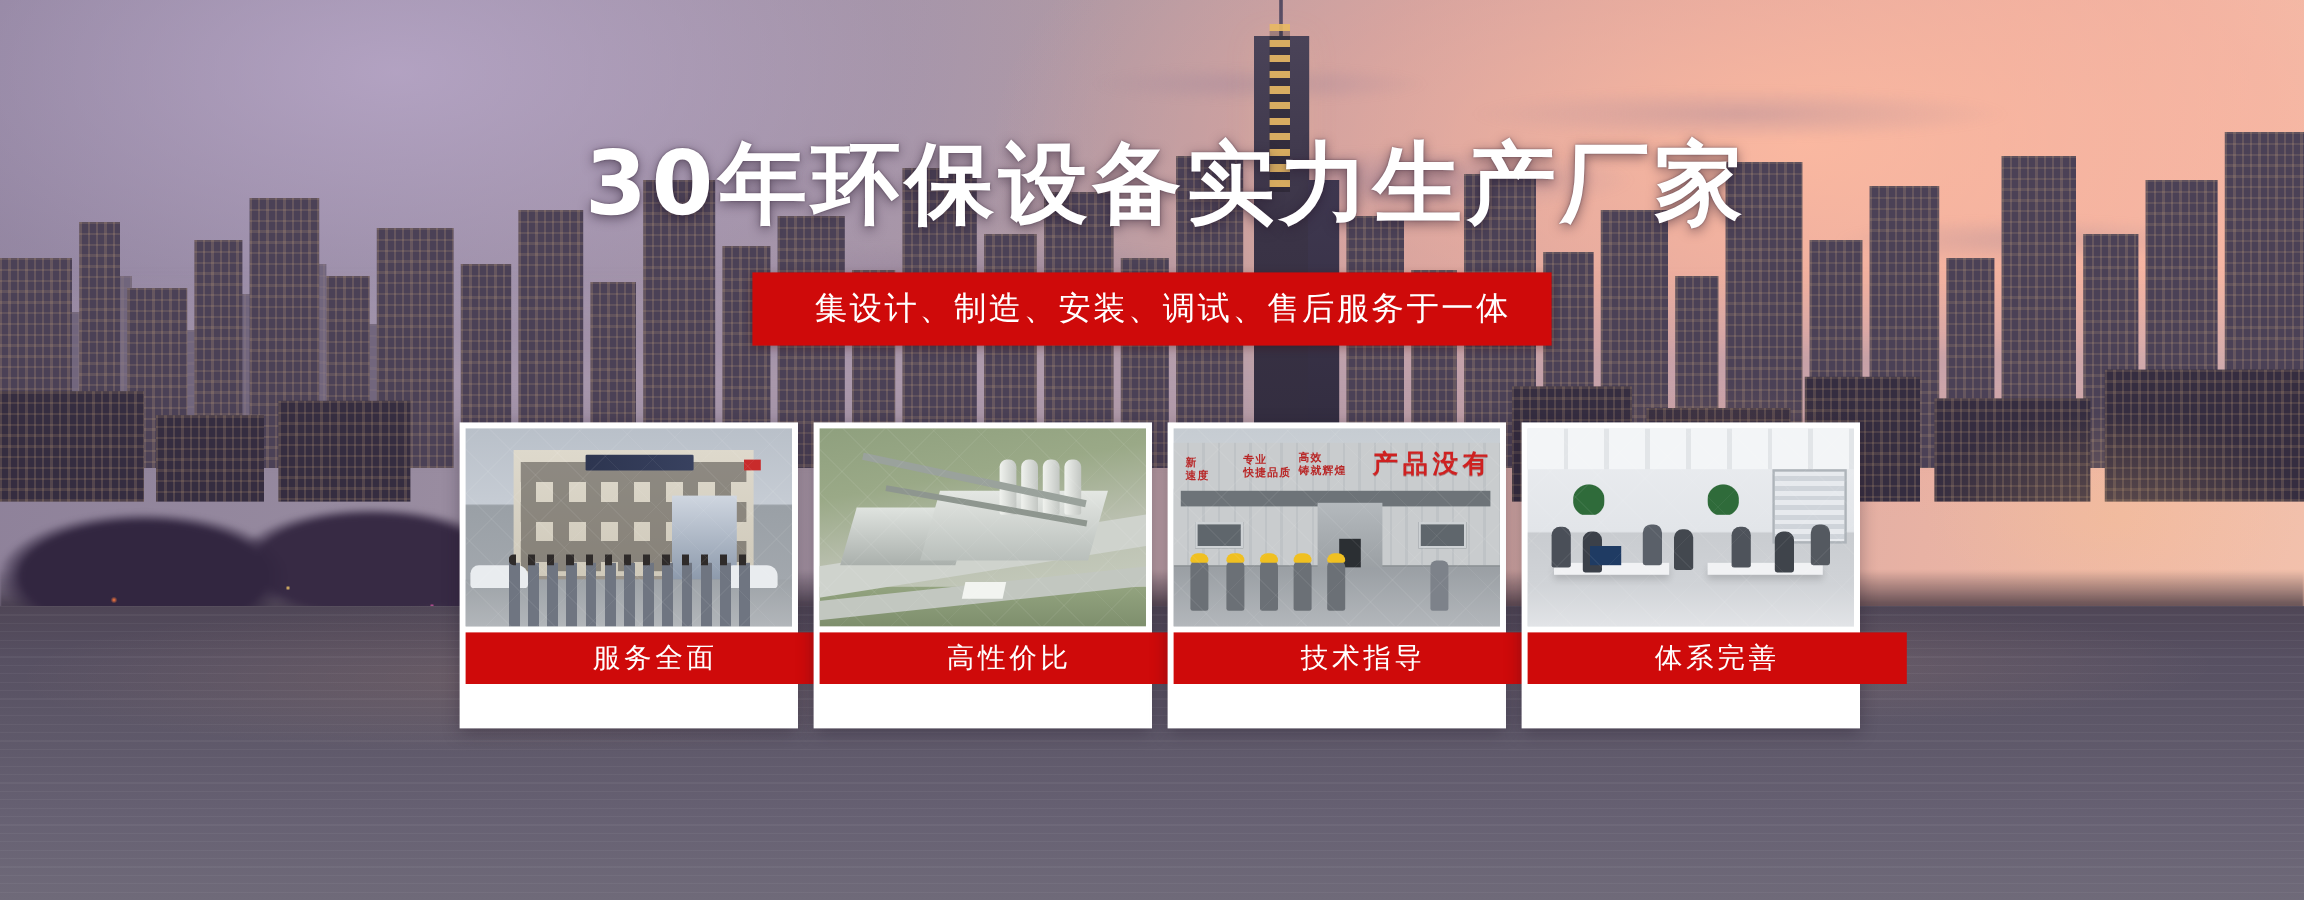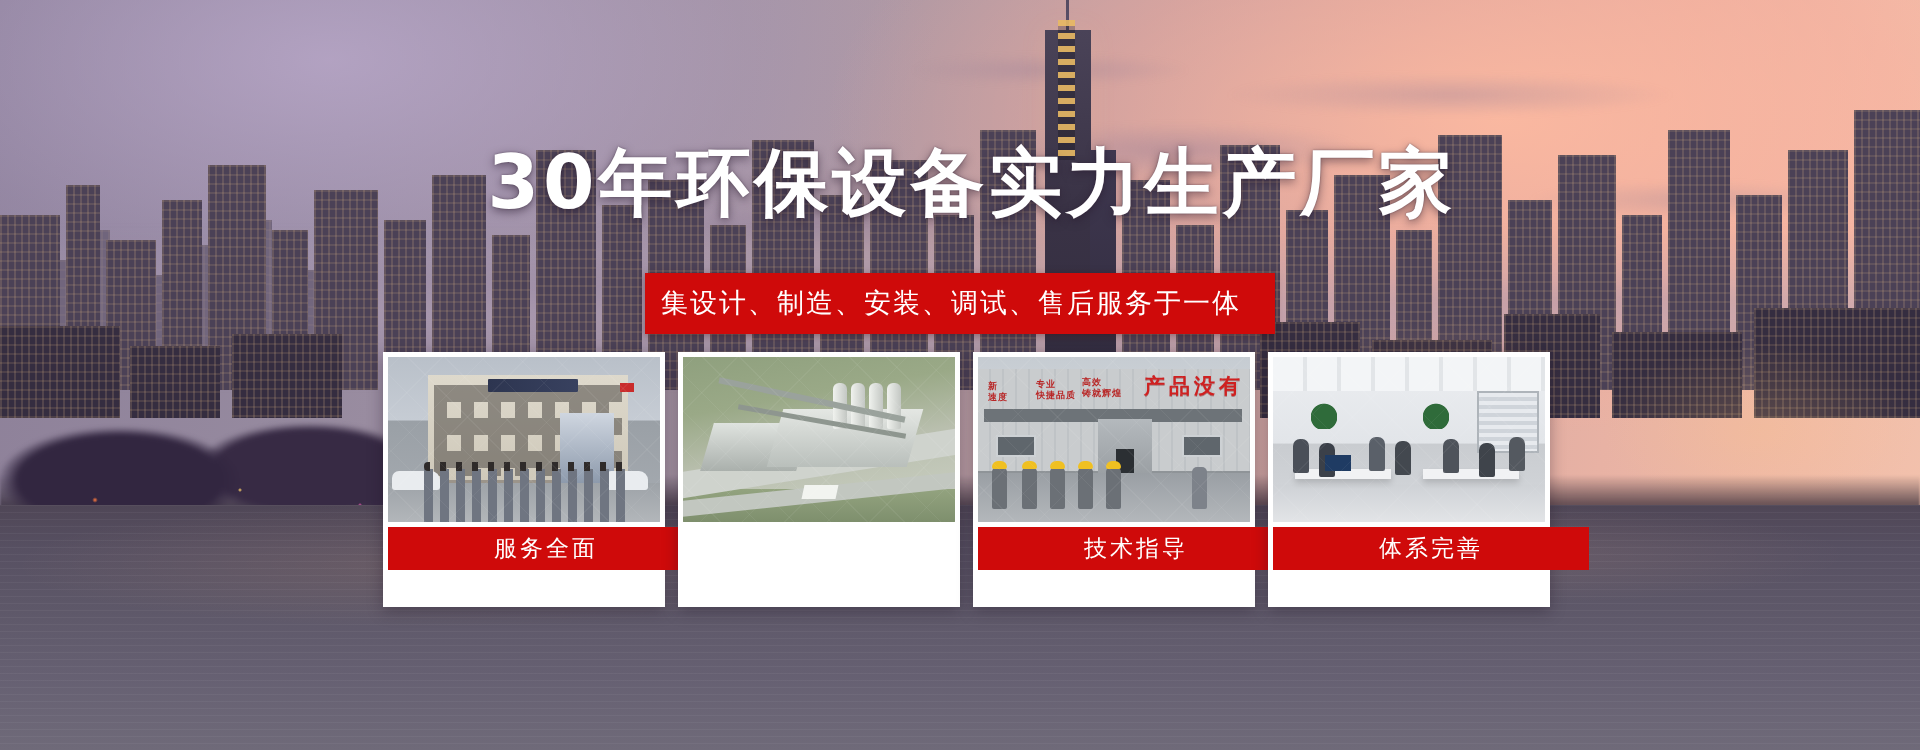--- a/index.html
+++ b/index.html
@@ -130,40 +130,39 @@
     position:absolute; right:0; bottom:150px; width:620px; height:330px;
     background:
       radial-gradient(220px 120px at 460px 160px, rgba(255,196,120,.20), rgba(255,196,120,0) 72%),
       radial-gradient(180px 100px at 140px 120px, rgba(255,186,130,.14), rgba(255,186,130,0) 72%);
   }
 
   
   .content{ position:absolute; inset:0; }
 
   .headline{
-    position:absolute; top:134px; left:0; width:1920px;
+    position:absolute; top:104px; left:0; width:1920px;
     text-align:center;
     font-size:74px; font-weight:700; letter-spacing:4px; color:#ffffff;
     text-shadow:0 3px 10px rgba(40,25,45,.55), 0 0 2px rgba(60,40,60,.6);
     white-space:nowrap;
     padding-left:24px;
   }
 
   .subtitle-wrap{
     position:absolute; top:227px; left:0; width:1920px; text-align:center;
   }
   .subtitle{
     display:inline-block;
     background:#cf0a0a;
     color:#ffffff;
     font-size:27px; font-weight:500; letter-spacing:2px;
-    padding:12px 34px 13px 16px;
+    padding:12px 34px 13px 52px;
     white-space:nowrap;
     box-shadow:0 2px 8px rgba(60,10,10,.35);
-    margin-top:46px;
   }
 
   
   .cards{
     position:absolute; left:383px; top:352px;
     width:1154px; height:255px;
     display:flex; gap:13px;
   }
   .card{
     position:relative; width:282px; height:255px;
@@ -478,20 +477,21 @@
             <div class="hall"></div>
           <div class="silo a"></div>
             <div class="silo b"></div>
             <div class="silo c"></div>
             <div class="silo d"></div>
           <div class="belt"></div>
             <div class="belt2"></div>
           <div class="truck"></div>
           <div class="wm"></div>
         </div>
+        <div class="card-label">高性价比</div>
       </div>
 
       <div class="card">
         <div class="card-photo p4">
           <div class="wall"></div>
           <div class="slog">新<br>速度</div>
           <div class="slog b">专业<br>快捷品质</div>
           <div class="slog c">高效<br>铸就辉煌</div>
           <div class="banner-red">产品没有</div>
           <div class="strip"></div>

